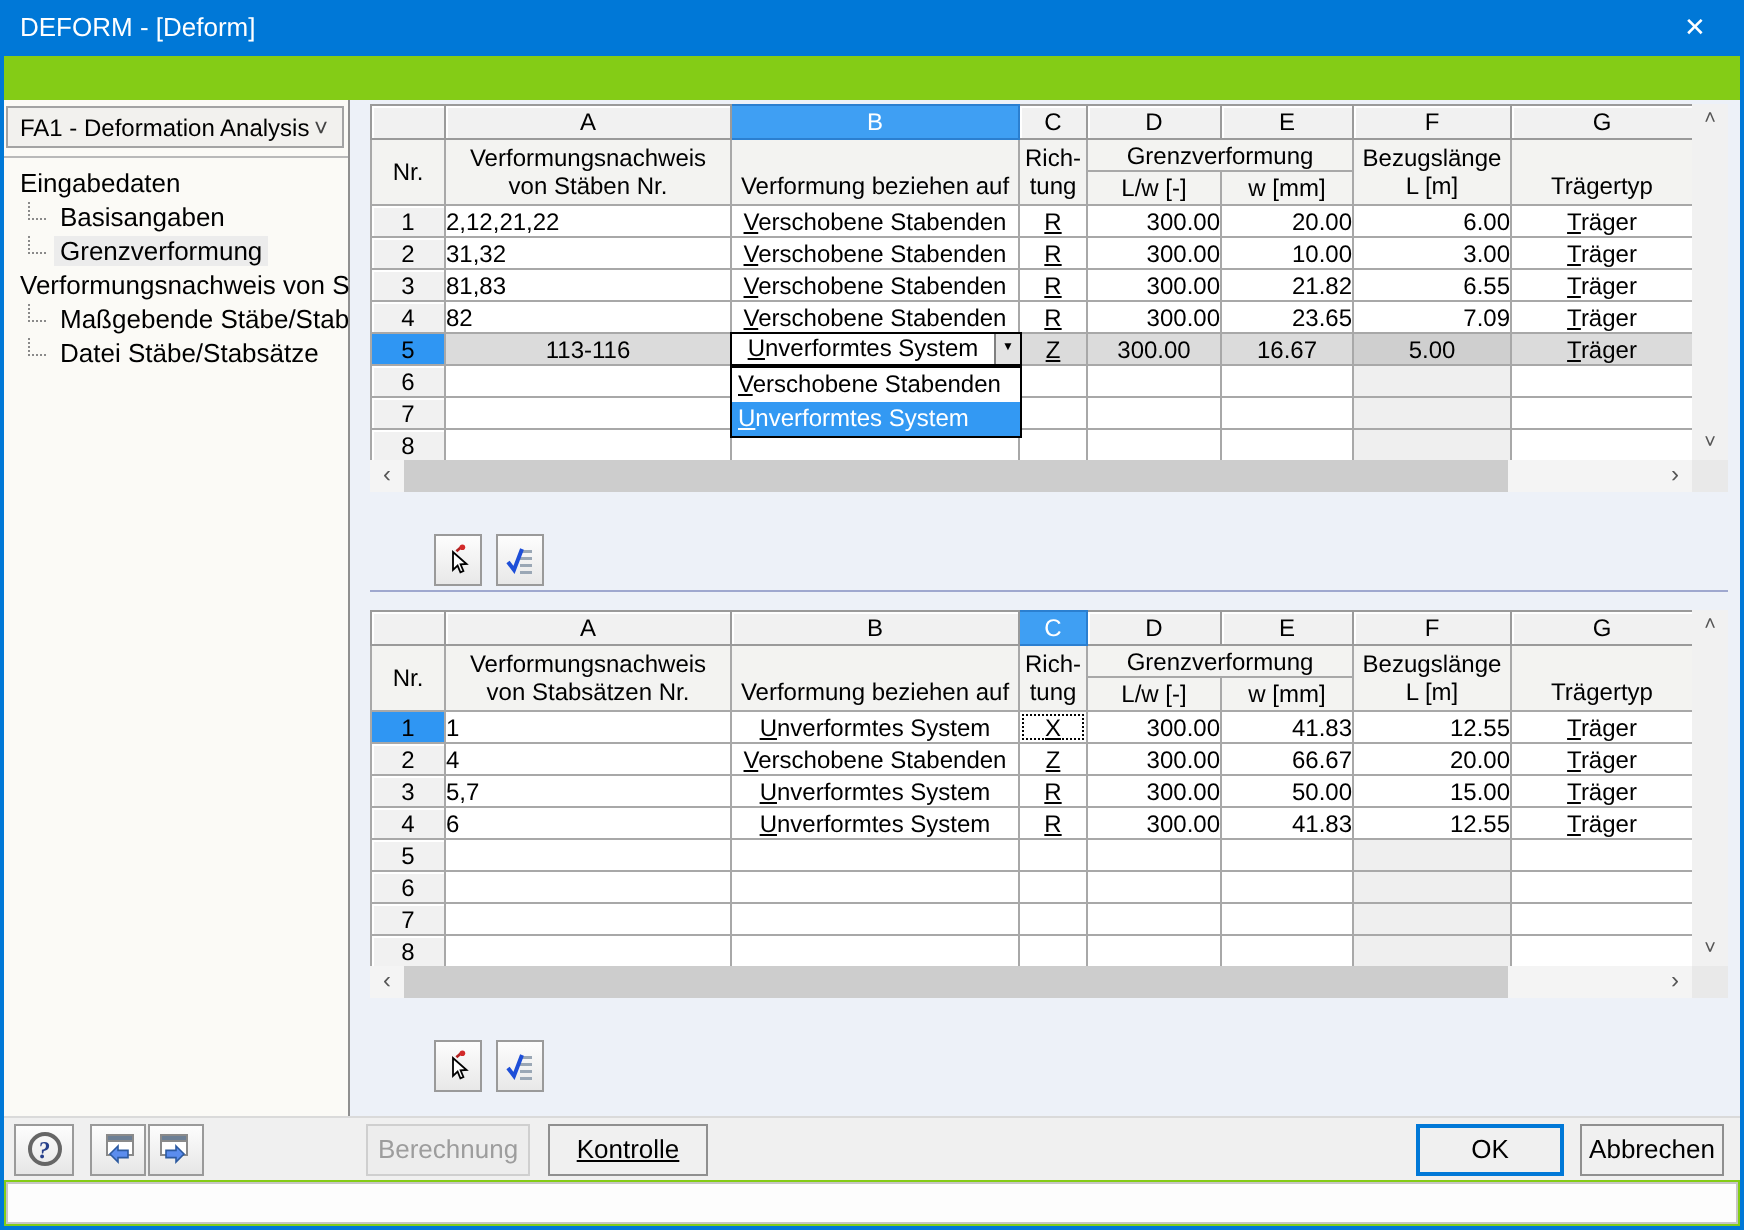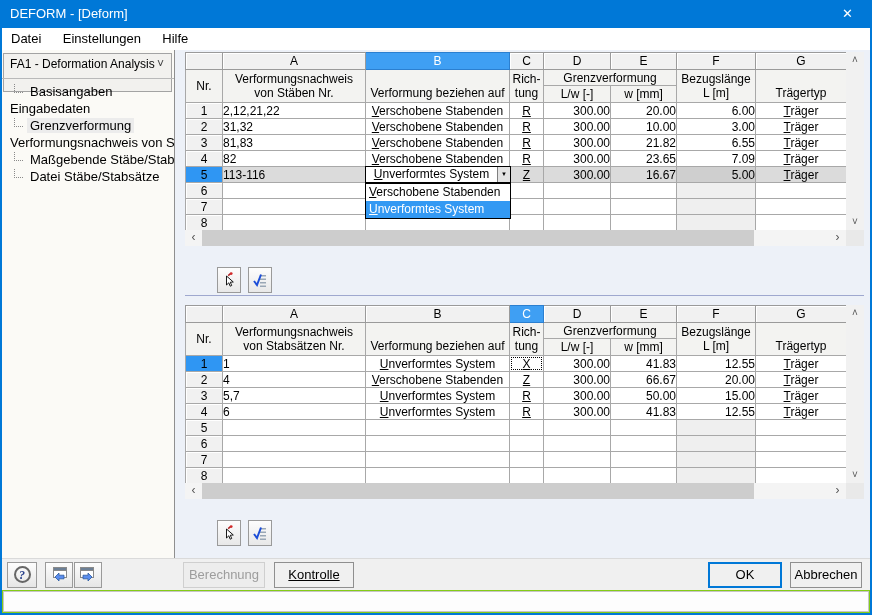--- a/index.html
+++ b/index.html
@@ -22,21 +22,21 @@
   .titlebar { position:absolute; left:0; top:0; width:872px; height:28px; background:#0078d7; color:#fff; }
   .titlebar .title { position:absolute; left:10px; top:0; line-height:28px; font-size:13px; }
   .close-btn { position:absolute; right:2px; top:0; width:45px; height:28px; text-align:center; line-height:28px; font-size:13px; color:#fff; cursor:default; }
 
   
   .menubar { position:absolute; left:2px; top:28px; width:868px; height:22px; background:#ffffff; }
   .menu-item { display:inline-block; padding:0 8px; line-height:22px; font-size:13px; color:#000; margin-left:1px; }
 
   
   .sidebar { position:absolute; left:2px; top:50px; width:173px; height:508px; background:#fbfaf6; border-right:1px solid #8f8f8f; }
-  .case-combo { position:absolute; left:1px; top:3px; width:169px; height:39px; background:#f2f1ee; border:1px solid #a3a3a3; font-size:12px; line-height:21px; padding-left:6px; color:#000; }
+  .case-combo { position:absolute; left:1px; top:3px; width:169px; height:21px; background:#f2f1ee; border:1px solid #a3a3a3; font-size:12px; line-height:21px; padding-left:6px; color:#000; }
   .case-combo .chev { position:absolute; right:7px; top:0; font-size:12px; color:#444; line-height:21px; }
   .tree { position:absolute; left:0; top:28px; width:172px; border-top:1px solid #b9b9b9; padding-top:4px; }
   .tree-item { height:17px; line-height:17px; font-size:13px; white-space:nowrap; color:#000; }
   .tree-item.parent { padding-left:5px; }
   .tree-item.child  { padding-left:12px; }
   .tree-conn { display:inline-block; width:9px; height:9px; border-left:1px dotted #8a8a8a; border-bottom:1px dotted #8a8a8a; margin-right:4px; vertical-align:3px; }
   .tree-label { padding:0 3px; }
   .tree-item.selected .tree-label { background:#ececec; }
 
   
@@ -58,21 +58,21 @@
   tr.h1 { height:16px; } tr.h2 { height:17px; }
   td.no-b { border-bottom-style:hidden; }
   td.no-t { border-top-style:hidden; }
   tr.datarow { height:16px; }
   td.rownum { background:#f1f1f1; border-color:#9a9a9a; box-shadow:inset 1px 1px 0 #ffffff; text-align:center; }
   td.rownum-sel { background:#2f96f3; color:#fff; box-shadow:none; border-color:#1f7fd6; }
   td.data { background:#ffffff; }
   td.lft { text-align:left; padding:0 0 0 4px; }
   td.ctr { text-align:center; }
   td.num { text-align:right; padding:0 4px 0 0; }
-  tr.sel td.data { background:#dbdbdb; }
+  tr.sel td.data { background:#dbdbdb;text-align:center; }
   tr.sel td.fdark { background:#cfcfcf; }
   td.fgray { background:#efefef; }
   td.focus { position:relative; }
   td.focus::after { content:""; position:absolute; left:1px; top:1px; right:1px; bottom:1px; border:1px dotted #000; pointer-events:none; }
   .uf { display:block; }
   .uf::first-letter { text-decoration:underline; }
 
   
   .cellcombo { position:absolute; left:180px; top:114px; width:146px; height:17px; border:1px solid #000; background:#fff; display:flex; z-index:6; }
   .cellcombo .val { flex:1; font-size:12px; line-height:15px; text-align:center; overflow:hidden; white-space:nowrap; }
@@ -116,34 +116,29 @@
 </head>
 <body>
 
 <div id="window">
 
   <div class="titlebar">
     <span class="title">DEFORM - [Deform]</span>
     <span class="close-btn">✕</span>
   </div>
 
-  <div class="menubar">
-    <span class="menu-item">Datei</span>
-    <span class="menu-item">Einstellungen</span>
-    <span class="menu-item">Hilfe</span>
-  </div>
 
   <div class="sidebar">
     <div class="case-combo">
       <span>FA1 - Deformation Analysis</span>
       <span class="chev">˅</span>
     </div>
     <div class="tree">
+      <div class="tree-item parent"><span class="tree-label">Eingabedaten</span></div>
       <div class="tree-item child"><span class="tree-conn"></span><span class="tree-label">Basisangaben</span></div>
-      <div class="tree-item parent"><span class="tree-label">Eingabedaten</span></div>
       <div class="tree-item child selected"><span class="tree-conn"></span><span class="tree-label">Grenzverformung</span></div>
       <div class="tree-item parent"><span class="tree-label">Verformungsnachweis von Stäben</span></div>
       <div class="tree-item child"><span class="tree-conn"></span><span class="tree-label">Maßgebende Stäbe/Stabsätze</span></div>
       <div class="tree-item child"><span class="tree-conn"></span><span class="tree-label">Datei Stäbe/Stabsätze</span></div>
     </div>
   </div>
 
   <div class="rightpanel"></div>
 
   <div class="group group1">

